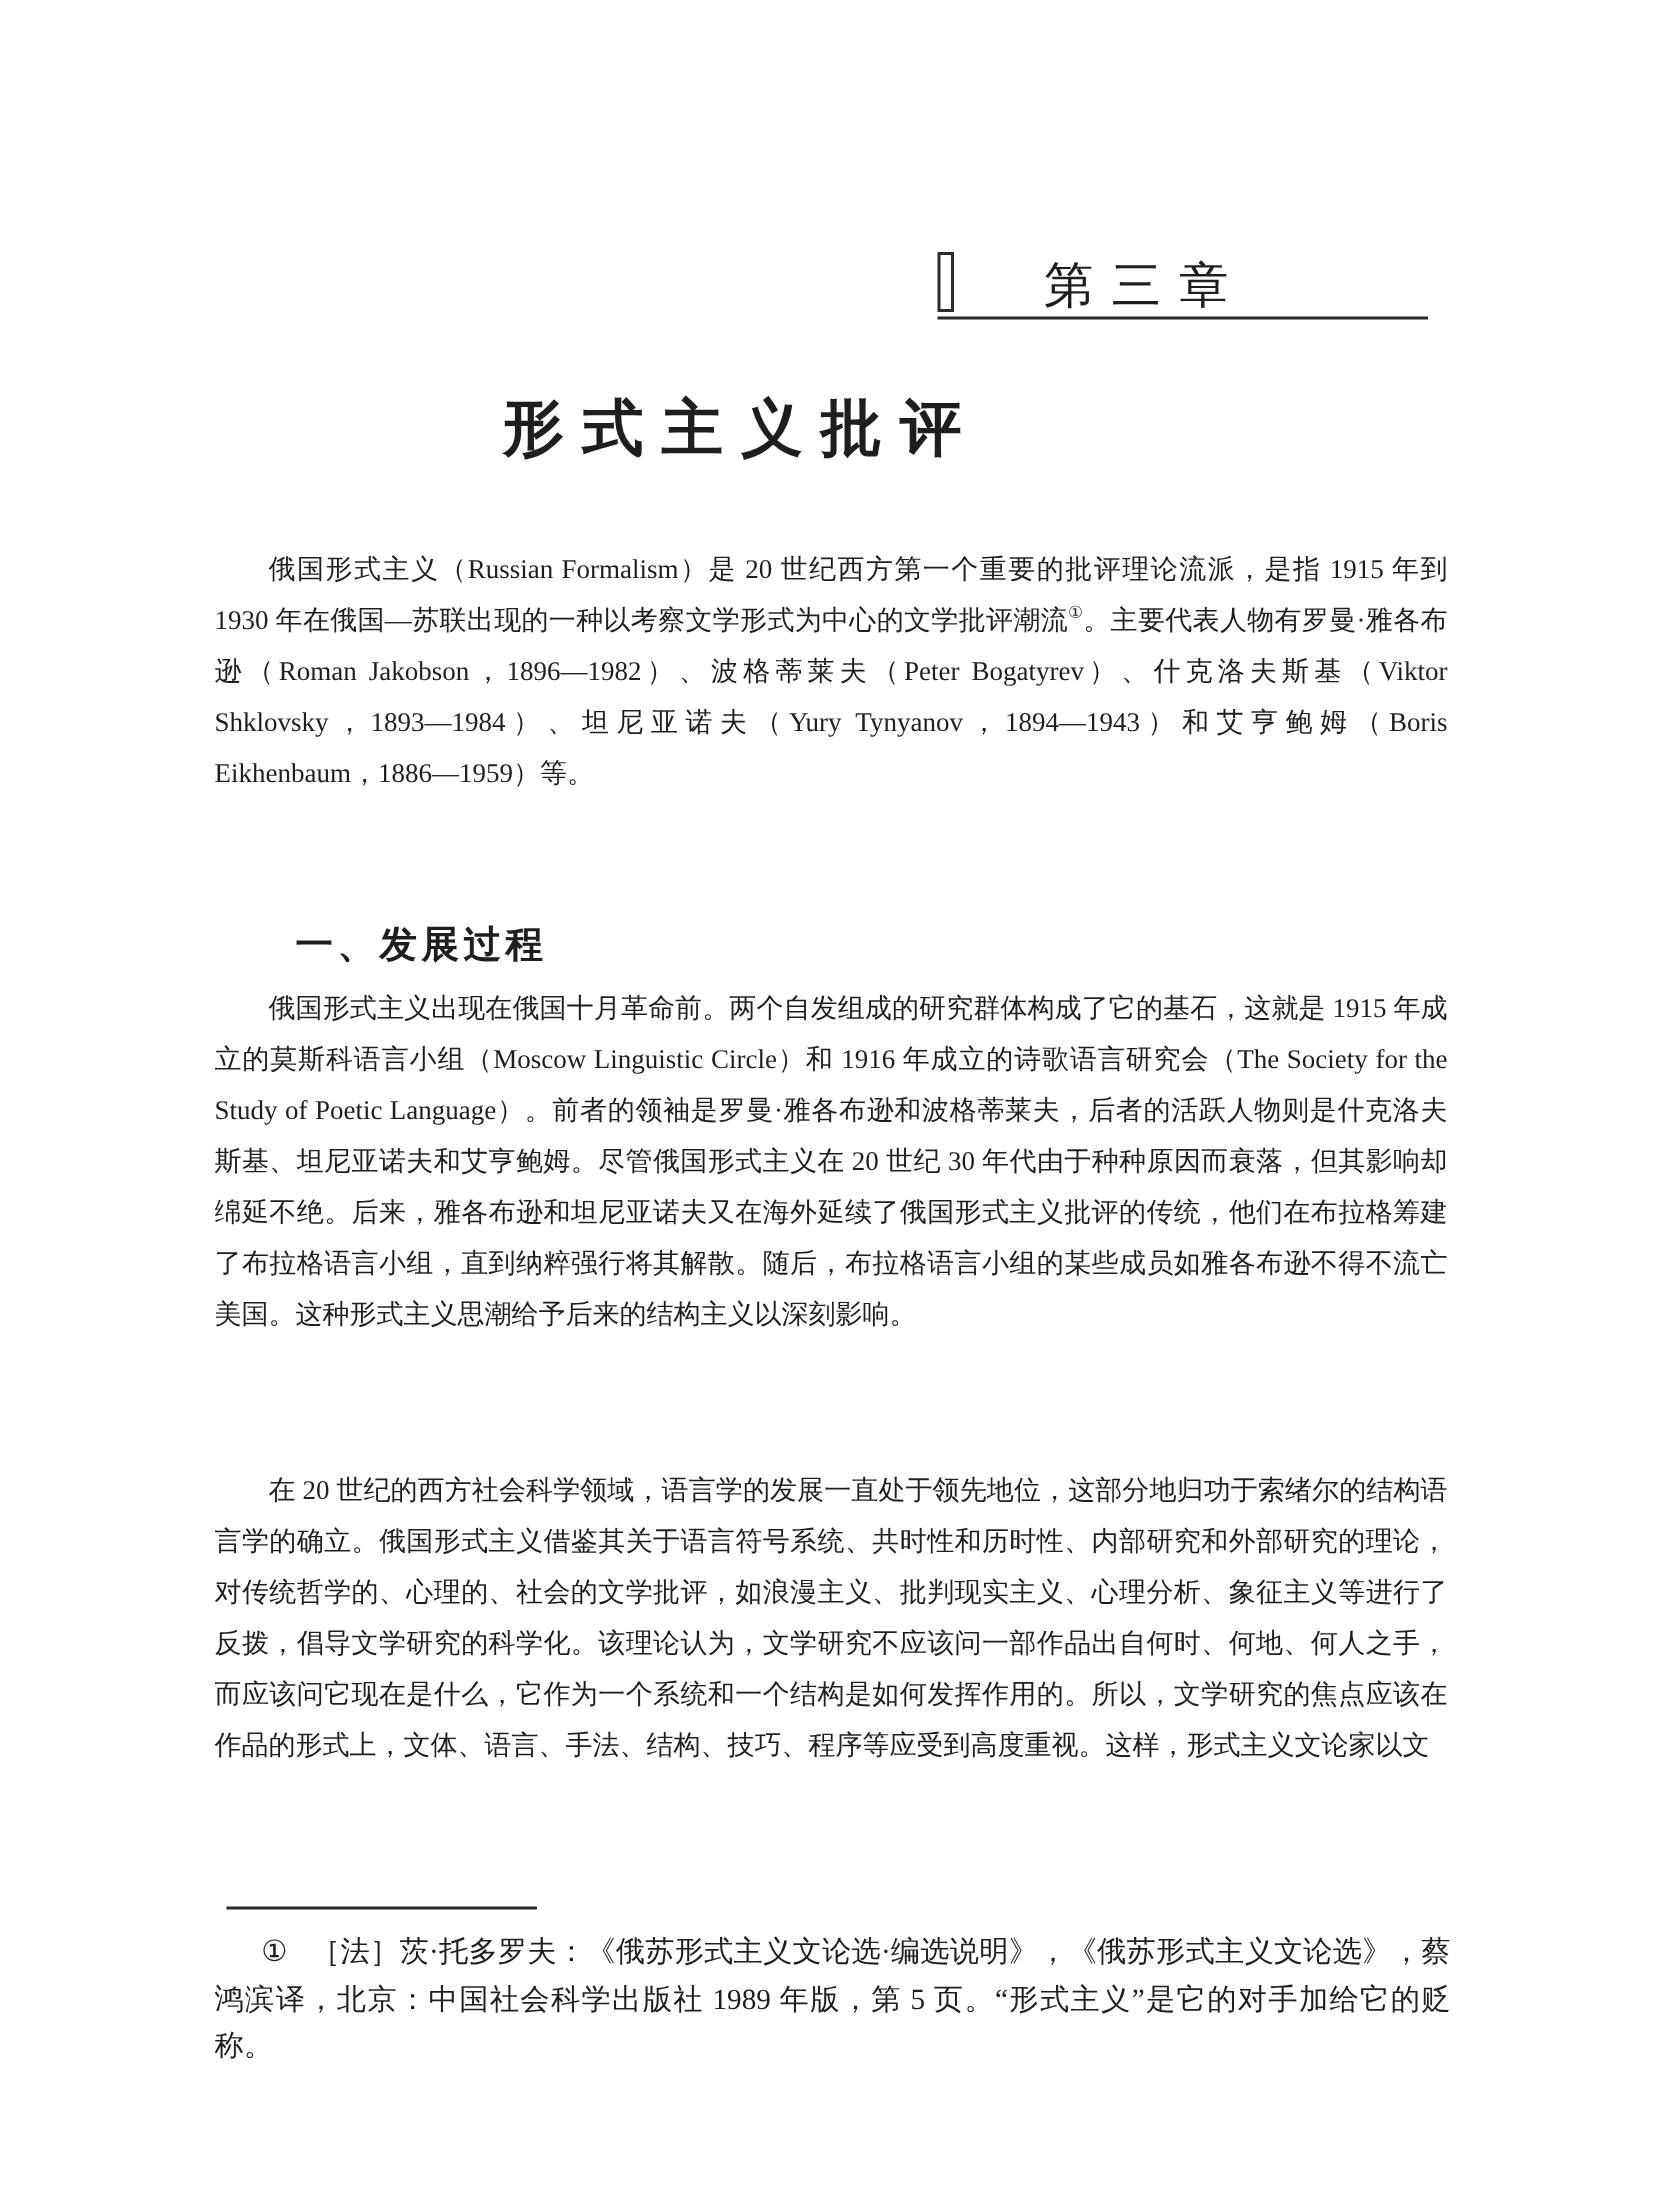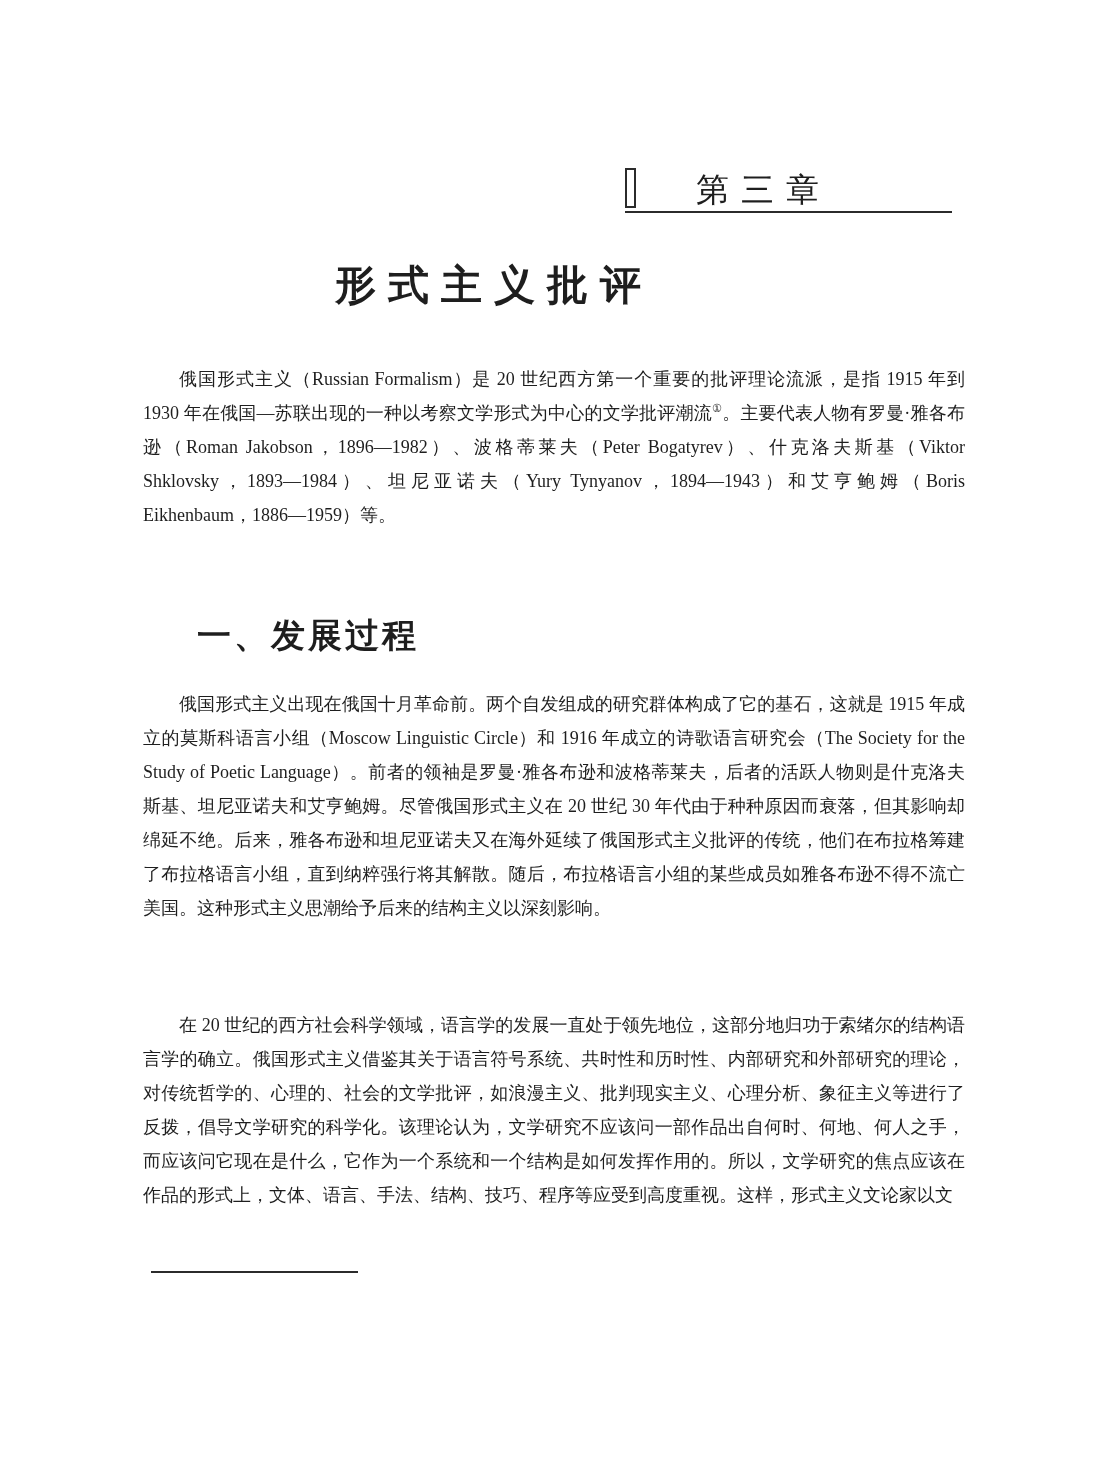--- a/index.html
+++ b/index.html
@@ -65,38 +65,38 @@
     left: 143px;
     width: 822px;
     margin: 0;
     font-size: 18px;
     line-height: 34px;
     text-align: justify;
     text-indent: 2em;
     text-justify: inter-ideograph;
   }
   .intro-para  { top: 362px; }
-  .dev-para-1  { top: 655px; margin-top: 32px; }
-  .dev-para-2  { top: 976px; margin-top: 32px; }
+  .dev-para-1  { top: 655px; }
+  .dev-para-2  { top: 976px; }
   sup.note-ref {
     font-size: 0.62em;
     vertical-align: super;
     line-height: 0;
   }
   
   .section-heading {
     position: absolute;
     left: 143px;
     top: 613px;
     width: 822px;
     margin: 0;
     padding-left: 54px;
     box-sizing: border-box;
     font-family: "Liberation Sans", "DejaVu Sans", sans-serif;
-    font-size: 34px;
+    font-size: 25px;
     font-weight: 700;
     letter-spacing: 3px;
   }
   
   .footnote-rule {
     position: absolute;
     left: 151px;
     top: 1271px;
     width: 207px;
     height: 2px;
@@ -131,14 +131,15 @@
   <p class="body intro-para"><span>俄国形式主义（Russian Formalism）是 20 世纪西方第一个重要的批评理论流派，是指 1915 年到 1930 年在俄国—苏联出现的一种以考察文学形式为中心的文学批评潮流</span><sup class="note-ref">①</sup><span>。主要代表人物有罗曼·雅各布逊（Roman Jakobson，1896—1982）、波格蒂莱夫（Peter Bogatyrev）、什克洛夫斯基（Viktor Shklovsky，1893—1984）、坦尼亚诺夫（Yury Tynyanov，1894—1943）和艾亨鲍姆（Boris Eikhenbaum，1886—1959）等。</span></p>
 
   <h2 class="section-heading">一、发展过程</h2>
 
   <p class="body dev-para-1">俄国形式主义出现在俄国十月革命前。两个自发组成的研究群体构成了它的基石，这就是 1915 年成立的莫斯科语言小组（Moscow Linguistic Circle）和 1916 年成立的诗歌语言研究会（The Society for the Study of Poetic Language）。前者的领袖是罗曼·雅各布逊和波格蒂莱夫，后者的活跃人物则是什克洛夫斯基、坦尼亚诺夫和艾亨鲍姆。尽管俄国形式主义在 20 世纪 30 年代由于种种原因而衰落，但其影响却绵延不绝。后来，雅各布逊和坦尼亚诺夫又在海外延续了俄国形式主义批评的传统，他们在布拉格筹建了布拉格语言小组，直到纳粹强行将其解散。随后，布拉格语言小组的某些成员如雅各布逊不得不流亡美国。这种形式主义思潮给予后来的结构主义以深刻影响。</p>
 
   <p class="body dev-para-2">在 20 世纪的西方社会科学领域，语言学的发展一直处于领先地位，这部分地归功于索绪尔的结构语言学的确立。俄国形式主义借鉴其关于语言符号系统、共时性和历时性、内部研究和外部研究的理论，对传统哲学的、心理的、社会的文学批评，如浪漫主义、批判现实主义、心理分析、象征主义等进行了反拨，倡导文学研究的科学化。该理论认为，文学研究不应该问一部作品出自何时、何地、何人之手，而应该问它现在是什么，它作为一个系统和一个结构是如何发挥作用的。所以，文学研究的焦点应该在作品的形式上，文体、语言、手法、结构、技巧、程序等应受到高度重视。这样，形式主义文论家以文</p>
 
   <div class="footnote-rule"></div>
 
+  <p class="footnote"><span class="fn-marker">①</span><span>［法］茨·托多罗夫：《俄苏形式主义文论选·编选说明》，《俄苏形式主义文论选》，蔡鸿滨译，北京：中国社会科学出版社 1989 年版，第 5 页。“形式主义”是它的对手加给它的贬称。</span></p>
 
 </div>
 
 </body></html>

